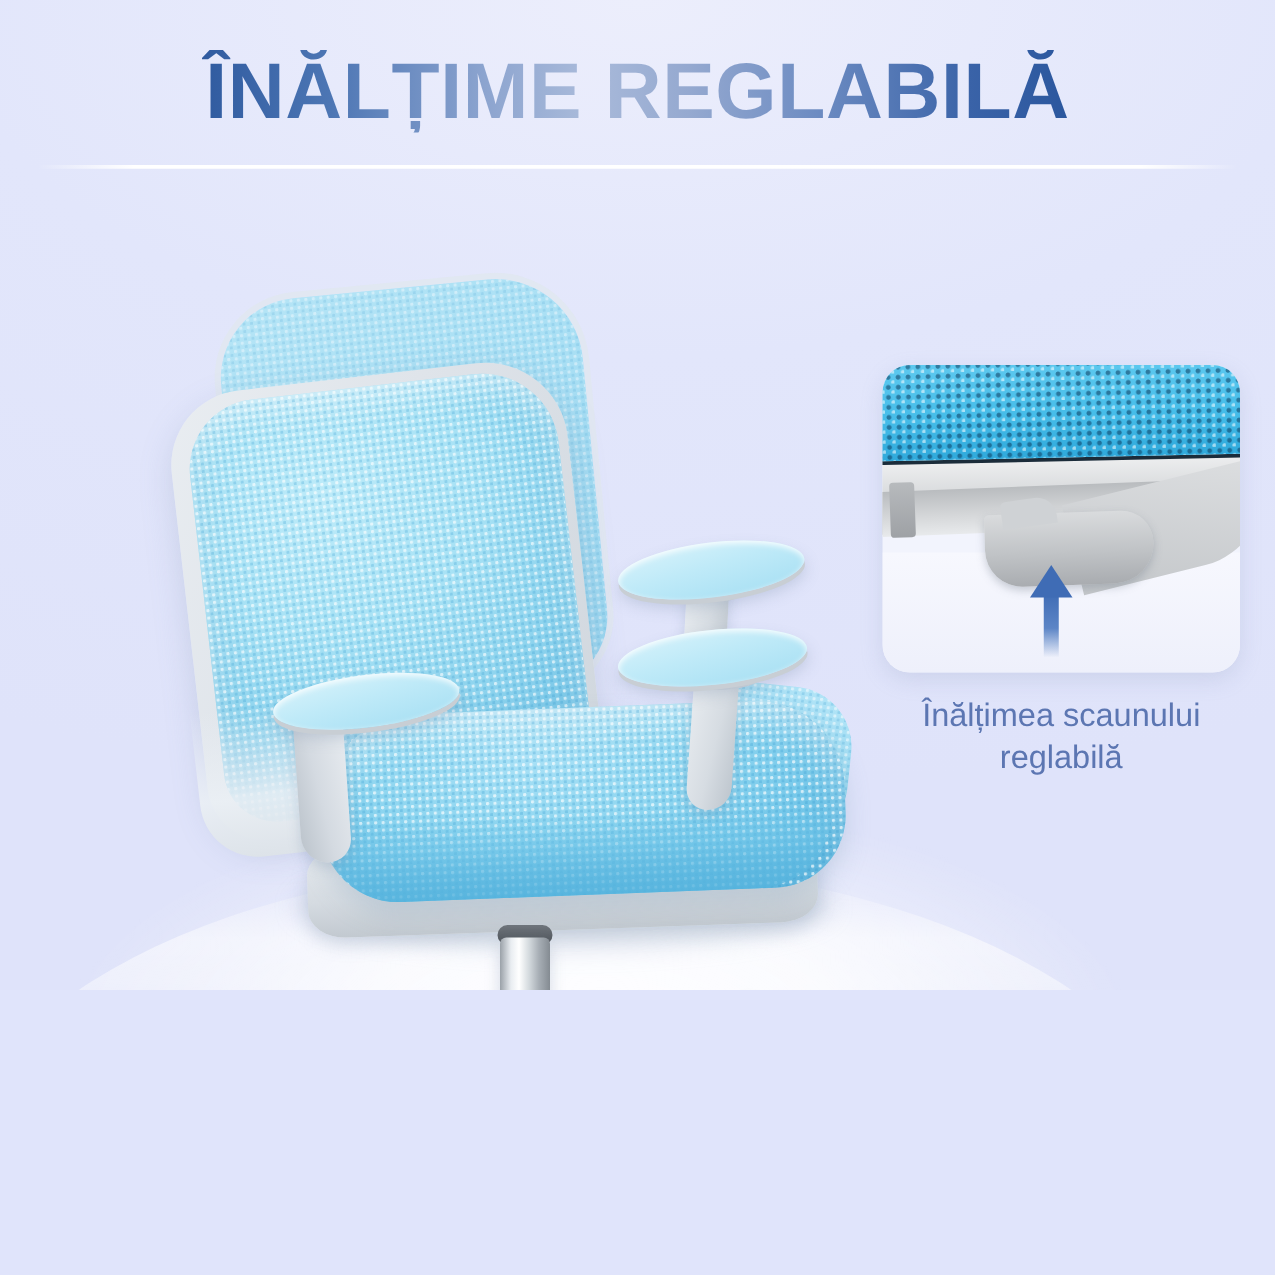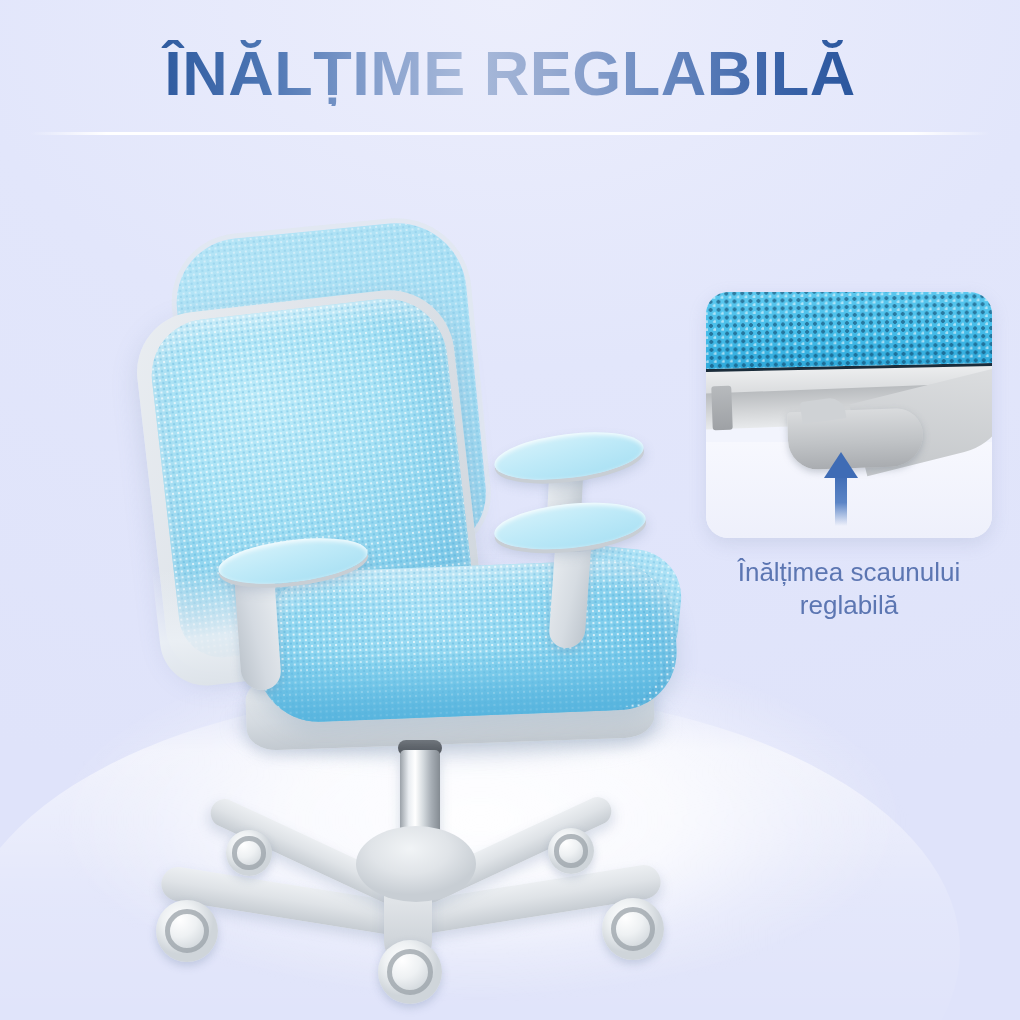--- a/index.html
+++ b/index.html
@@ -2,21 +2,21 @@
 <html><head>
 <meta charset="utf-8">
 <title>Înălțime Reglabilă</title>
 <style>
   html,body{margin:0;padding:0;}
   body{
     width:1020px;height:1020px;overflow:hidden;
     background:#e0e4fb;
     font-family:"Liberation Sans","DejaVu Sans",sans-serif;
   }
-  .stage{position:relative;width:1020px;height:1020px;overflow:hidden;
+  .stage{position:relative;width:1020px;height:792px;overflow:hidden;
     background:
       radial-gradient(120% 80% at 50% 0%, #eceefc 0%, #e2e6fb 45%, #dfe3fa 100%);
   }
 
   
   .floor-glow{
     position:absolute;left:50px;top:640px;width:860px;height:400px;
     border-radius:50%;
     background:radial-gradient(closest-side at 50% 45%,
       rgba(255,255,255,.95) 0%, rgba(255,255,255,.72) 45%,

